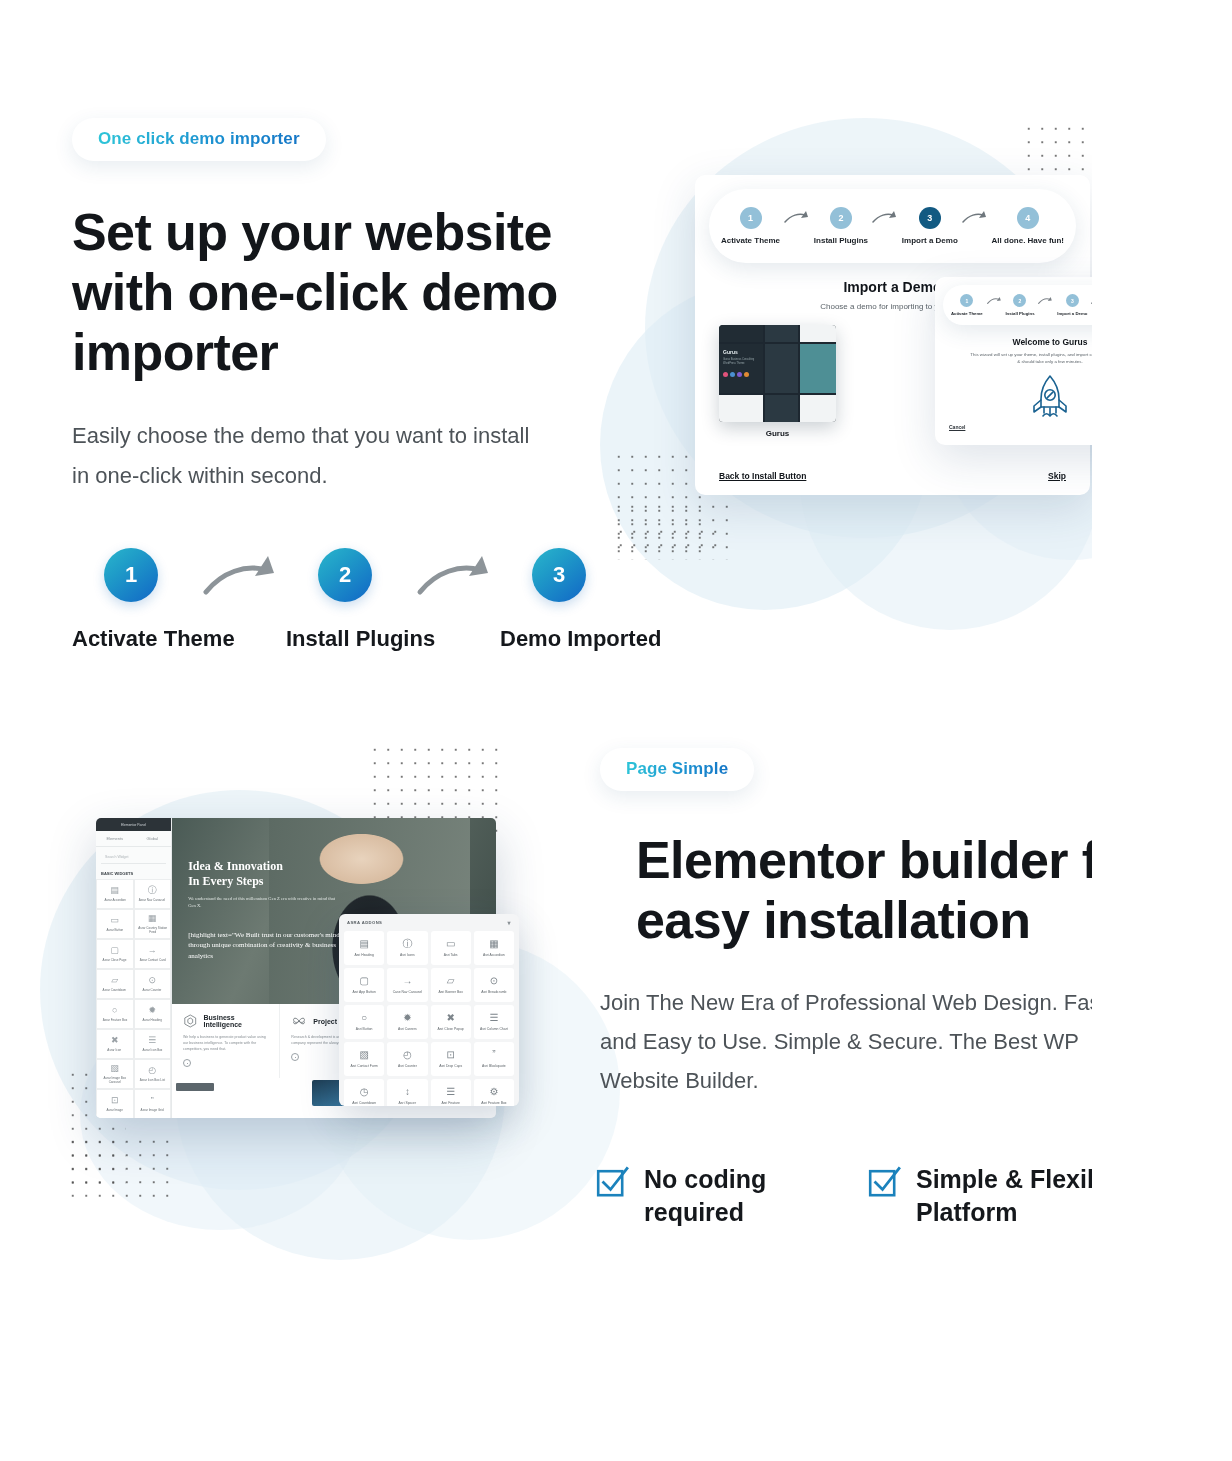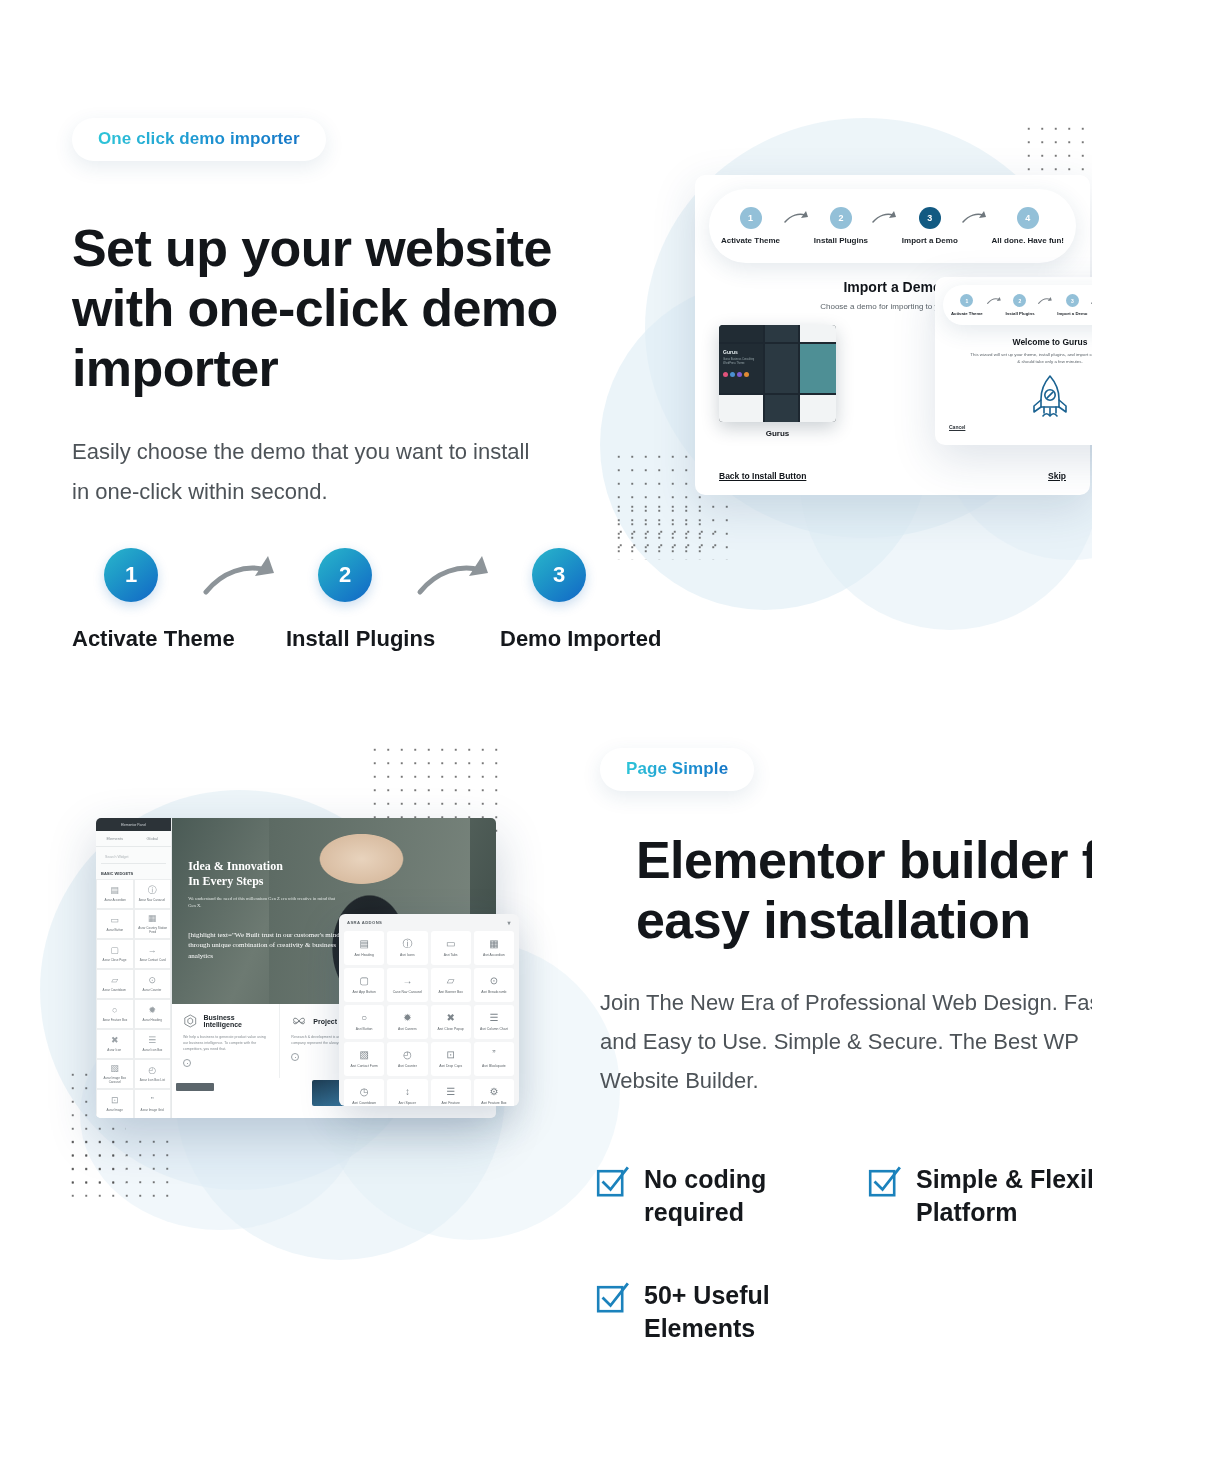--- a/index.html
+++ b/index.html
@@ -197,21 +197,21 @@
   <div class="dots" style="left:612px;top:500px;width:122px;height:60px;"></div>
   <div class="dots" style="left:614px;top:525px;width:110px;height:28px;"></div>
   <div class="dots" style="left:368px;top:743px;width:132px;height:96px;"></div>
   <div class="dots" style="left:66px;top:1068px;width:60px;height:120px;"></div>
   <div class="dots" style="left:66px;top:1135px;width:110px;height:70px;"></div>
 
   <div style="position:absolute;left:72px;top:118px;width:560px;">
     <div class="badge">
       <span>One click demo importer</span>
     </div>
-    <h1 class="head" style="margin-top:58px;width:580px;">Set up your website with one-click demo importer</h1>
+    <h1 class="head" style="margin-top:42px;width:580px;">Set up your website with one-click demo importer</h1>
     <p class="lede" style="margin-top:34px;width:470px;">Easily choose the demo that you want to install in one-click within second.</p>
   </div>
 
   <div class="steps" style="left:72px;top:548px;">
     <div class="step">
       <div class="circle">1</div>
       <div class="step-label">Activate Theme</div>
     </div>
     <svg class="arrow" viewBox="0 0 86 54">
       <path d="M6 40 C22 20, 46 12, 66 18" stroke="#8d9499" stroke-width="5" fill="none" stroke-linecap="round"></path>
@@ -578,22 +578,15 @@
       </svg>
       <div class="txt">No coding required</div>
     </div>
     <div class="feat">
       <svg width="34" height="34" viewBox="0 0 34 34" style="flex:none;margin-top:2px;">
         <rect x="2.2" y="6.2" width="24" height="24" fill="none" stroke="#1b82bc" stroke-width="2.6"></rect>
         <path d="M7.5 17.5 L14.5 24.5 L31 3.5" fill="none" stroke="#1b82bc" stroke-width="2.8" stroke-linecap="square"></path>
       </svg>
       <div class="txt">Simple &amp; Flexible Platform</div>
     </div>
-    <div class="feat">
-      <svg width="34" height="34" viewBox="0 0 34 34" style="flex:none;margin-top:2px;">
-        <rect x="2.2" y="6.2" width="24" height="24" fill="none" stroke="#1b82bc" stroke-width="2.6"></rect>
-        <path d="M7.5 17.5 L14.5 24.5 L31 3.5" fill="none" stroke="#1b82bc" stroke-width="2.8" stroke-linecap="square"></path>
-      </svg>
-      <div class="txt">50+ Useful Elements</div>
-    </div>
   </div>
 
 </div>
 
 </body></html>

